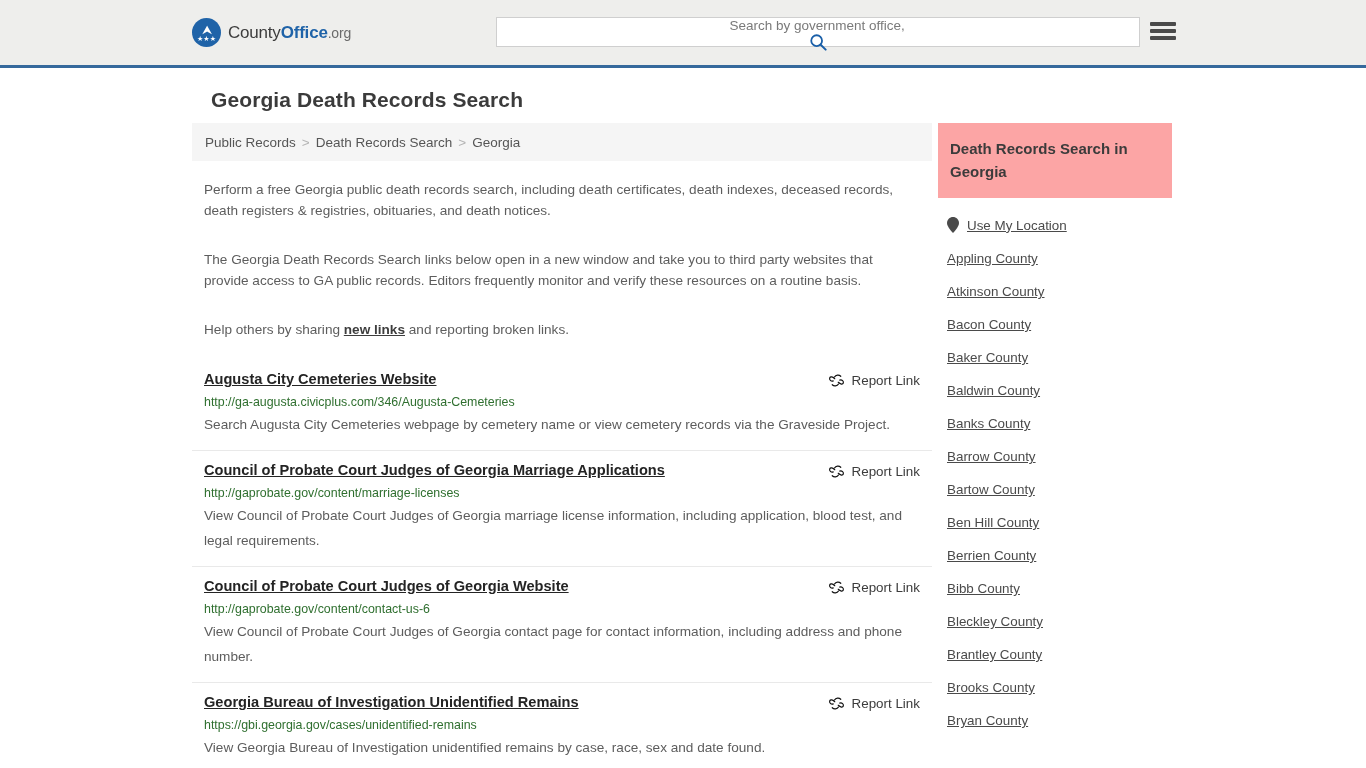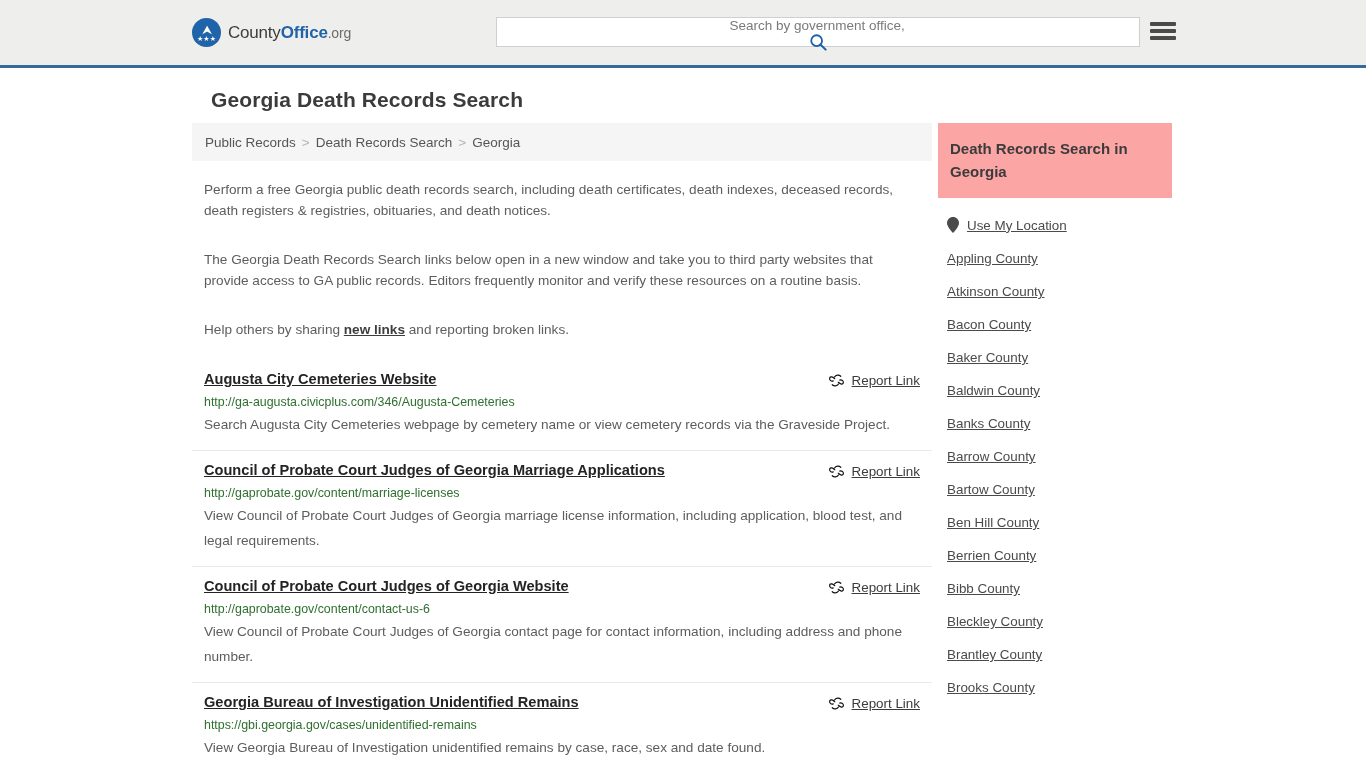--- a/index.html
+++ b/index.html
@@ -196,21 +196,20 @@
     align-items: center;
     gap: 7px;
     white-space: nowrap;
     flex: none;
     margin-top: 1px;
     cursor: pointer;
   }
   .report-link .lbl {
     font-size: 13.4px;
     color: #3c3c3c;
-    text-decoration: underline;
   }
   .result-url {
     font-size: 12.4px;
     color: #2f6f2f;
     margin-top: 6px;
     display: block;
     text-decoration: none;
   }
   .result-desc {
     font-size: 13.6px;
@@ -437,16 +436,19 @@
         </div>
       <div class="sidebar-item">
           <a href="#">Bleckley County</a>
         </div>
       <div class="sidebar-item">
           <a href="#">Brantley County</a>
         </div>
       <div class="sidebar-item">
           <a href="#">Brooks County</a>
         </div>
+      <div class="sidebar-item">
+          <a href="#">Bryan County</a>
+        </div>
     </div>
   </aside>
 
 </div>
 
 </body></html>

